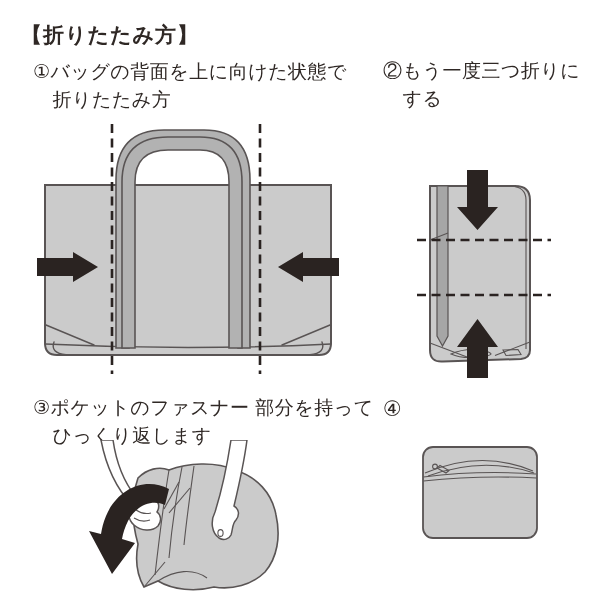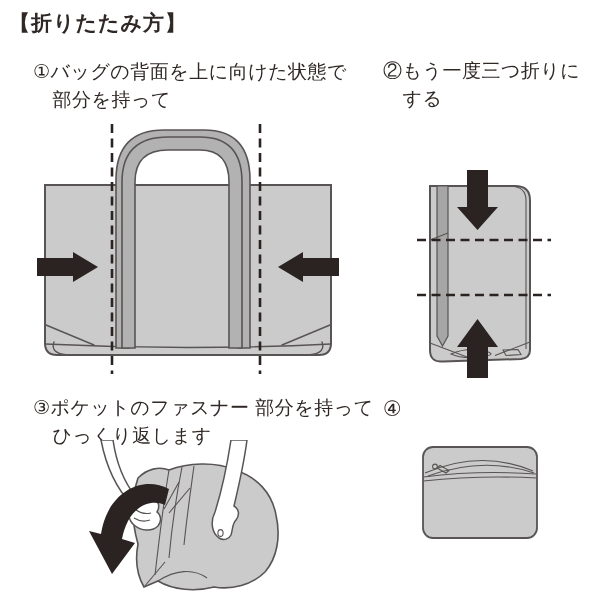--- a/index.html
+++ b/index.html
@@ -7,21 +7,21 @@
     --strip-fill:#a6a6a6; --arrow:#2a2321; --bg:#ffffff;
   }
   html,body{margin:0;padding:0;}
   body{
     width:600px;height:600px;background:var(--bg);
     font-family:"Liberation Sans","DejaVu Sans",sans-serif;
     position:relative;overflow:hidden;color:var(--ink);
   }
   .title{
     position:absolute;left:9px;top:9px;font-size:21px;font-weight:bold;
-    letter-spacing:1px;color:var(--ink);margin:0;
+    letter-spacing:1px;color:var(--ink);margin:12px;
   }
   .step{
     position:absolute;font-size:19px;line-height:28px;color:var(--ink);
     white-space:pre-line;letter-spacing:0.5px;
   }
   #step1-label{left:33px;top:58px;}
   #step2-label{left:383px;top:58px;font-family:Liberation Mono, monospace;}
   #step3-label{left:33px;top:394px;}
   #step4-label{left:383px;top:395px;font-size:21px;}
   .diag{position:absolute;}
@@ -37,21 +37,21 @@
   .dash{fill:none;stroke:var(--arrow);stroke-width:2.6;stroke-dasharray:9 5.5;}
   .arr{fill:var(--arrow);stroke:none;}
   .skin{fill:#ffffff;stroke:var(--line);stroke-width:1.5;}
 </style>
 </head>
 <body>
 
 <h1 class="title">【折りたたみ方】</h1>
 
 <div class="step" id="step1-label">①バッグの背面を上に向けた状態で
-　部分を持って</div>
+　折りたたみ方</div>
 <div class="step" id="step2-label">②もう一度三つ折りに
 　する</div>
 <div class="step" id="step3-label">③ポケットのファスナー 部分を持って
 　ひっくり返します</div>
 <div class="step" id="step4-label">④</div>
 
 <svg id="diagram1" class="diag" width="330" height="260" viewBox="0 0 330 260">
   <path class="bagfill" d="M15,65 H301 V223 Q301,235 289,235 H27 Q15,235 15,223 Z"></path>
   <path class="ln" d="M15,224 Q158,231 301,224"></path>
   <path class="ln" d="M16,205 L64,225"></path>

